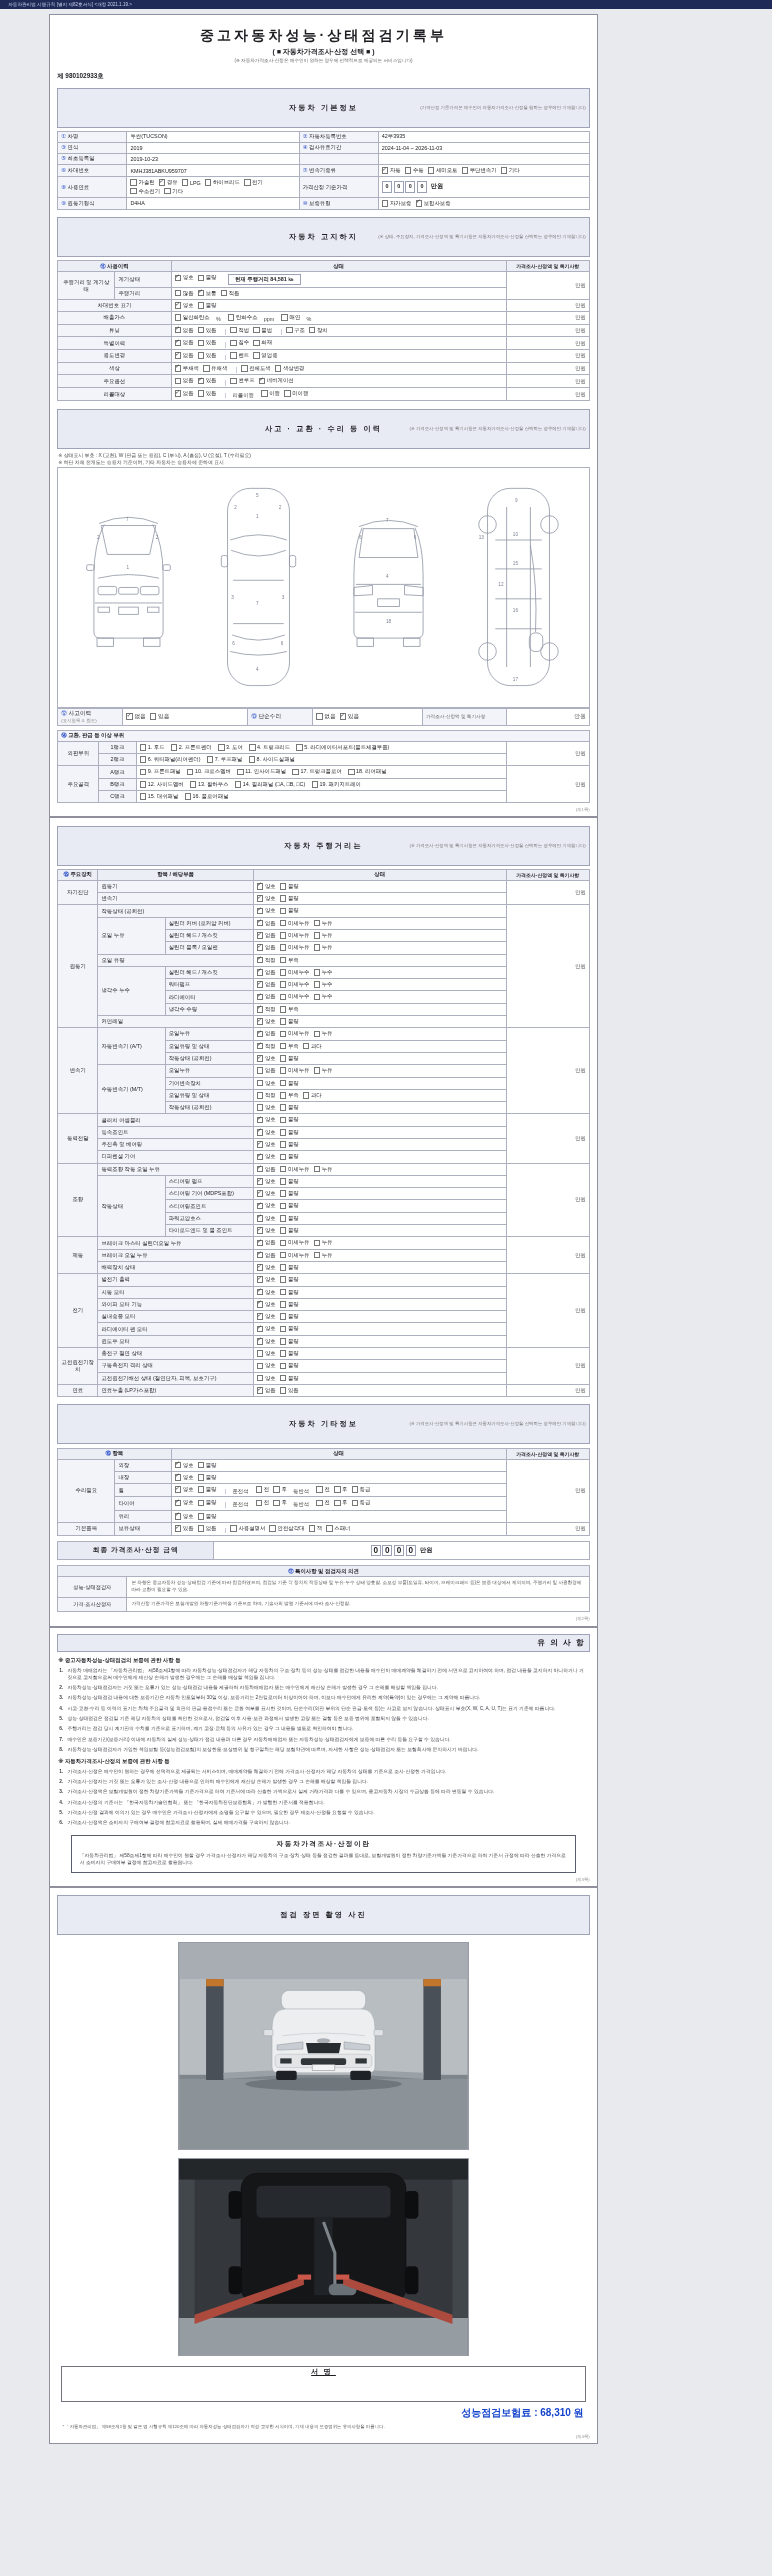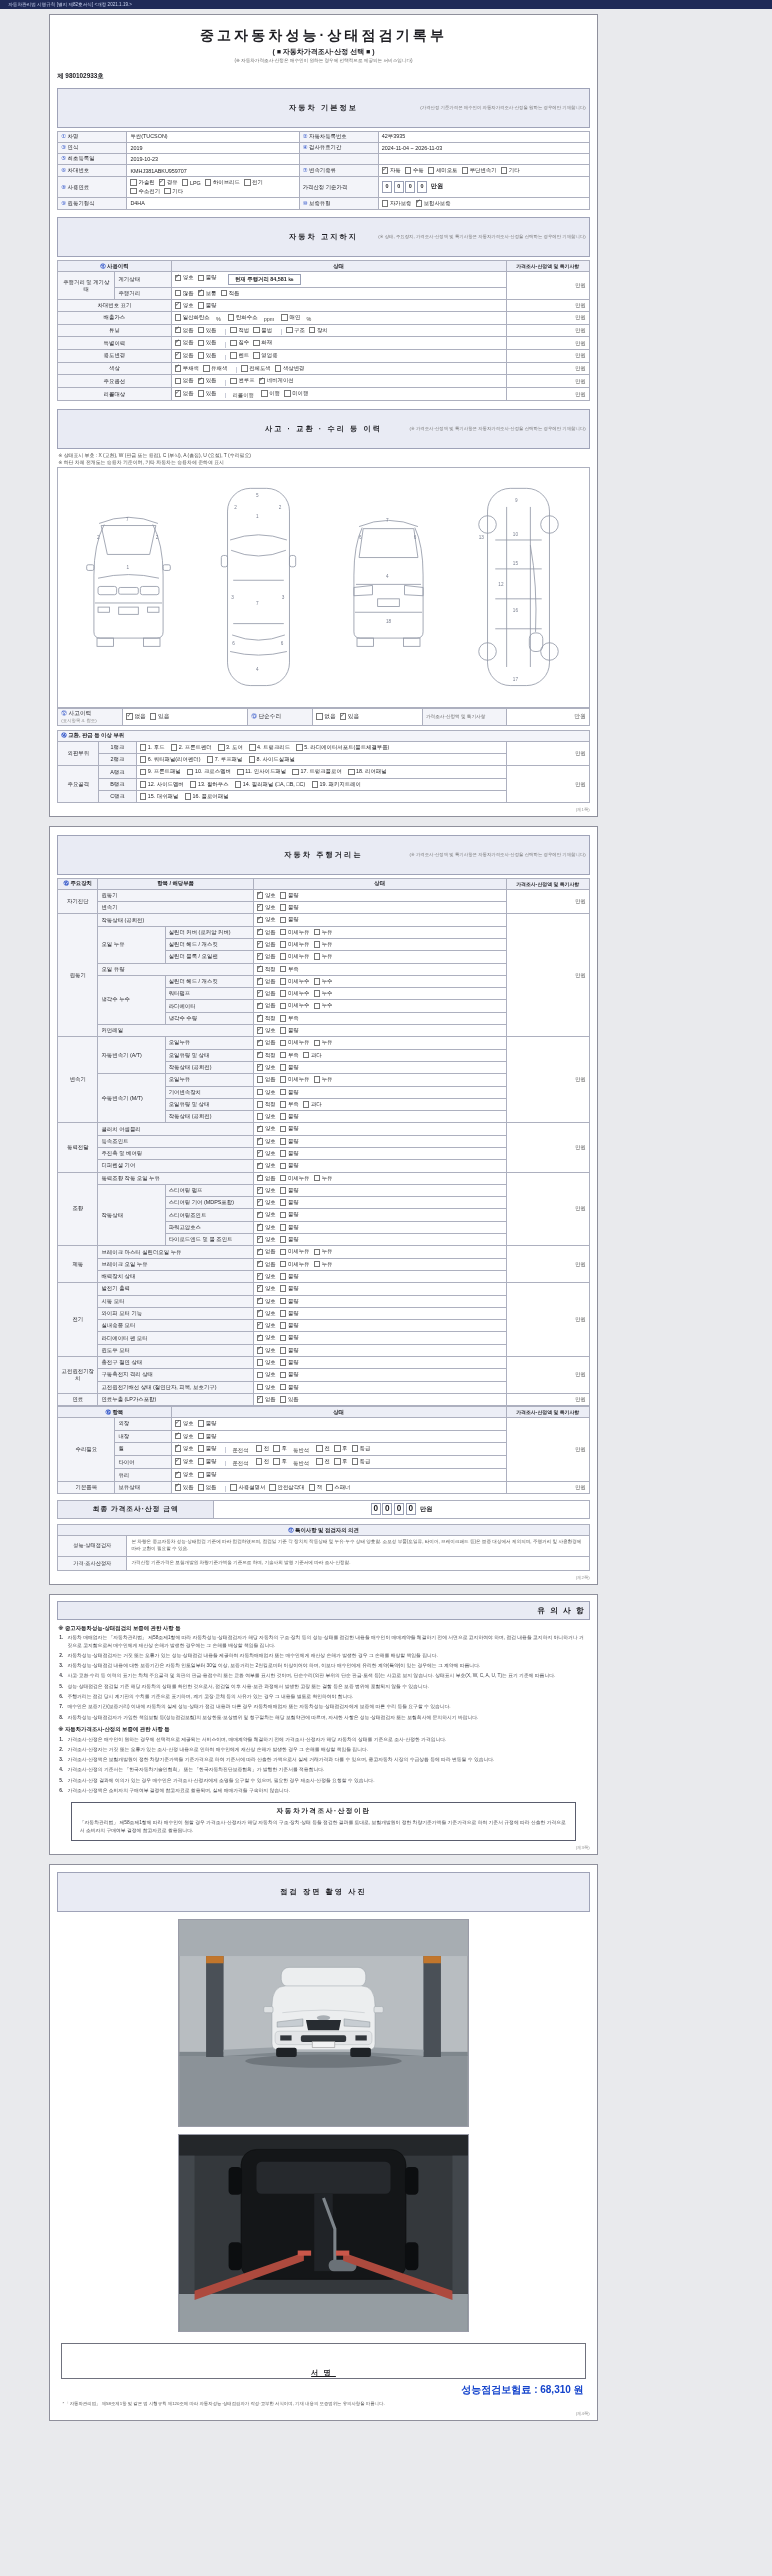--- a/index.html
+++ b/index.html
@@ -1,19 +1,19 @@
 <!DOCTYPE html>
 <html style="font-size:8.2px"><head>
 <meta charset="utf-8">
 <style>
   html,body{margin:0;padding:0;background:#e9eaed;}
   body{width:773px;min-height:2576px;font-family:"Liberation Sans","DejaVu Sans",sans-serif;color:#1d1d22;position:relative;}
   .topstrip{height:9.3px;background:#1f2a57;color:#c9d2ee;font-size:4.6px;display:flex;align-items:center;justify-content:space-between;padding:0 8.2px;}
   .doc{width:549px;margin:0 0 0 49px;padding:5.2px 0 15.5px;}
-  .card{background:#fff;border:0.5px solid #8f909c;padding:6.2px 7.2px 4.1px;margin-bottom:9px;}
+  .card{background:#fff;border:0.5px solid #8f909c;padding:6.2px 7.2px 4.1px;margin-bottom:0;}
   .doc-title{text-align:center;font-size:14px;font-weight:bold;letter-spacing:3.1px;margin-top:5.2px;}
   .doc-sub{text-align:center;font-size:7px;font-weight:bold;margin-top:2.1px;}
   .doc-note{text-align:center;font-size:4.6px;color:#666;margin-top:1.5px;}
   .doc-no{font-size:6.4px;font-weight:bold;margin:8.2px 0 2.1px;}
   .secbar{position:relative;background:#e9ebf4;border:0.5px solid #9fa3b8;text-align:center;font-weight:bold;font-size:7.2px;letter-spacing:2.1px;padding:14px 0;margin:7.2px 0 3.1px;}
   .secnote{position:absolute;right:3.1px;top:50%;transform:translateY(-50%);font-size:4.4px;color:#777;font-weight:normal;letter-spacing:0;max-width:222px;text-align:right;line-height:1.2;}
   table{border-collapse:collapse;width:100%;font-size:5.4px;}
   td,th{border:0.5px solid #adb0bf;padding:1.5px 3.1px;vertical-align:middle;}
   th{background:#eceef6;font-weight:bold;text-align:center;}
   .lab{background:#f3f4f9;}
@@ -51,21 +51,21 @@
   .notice-title{background:#e9ebf4;border:0.5px solid #9fa3b8;text-align:right;font-weight:bold;font-size:7.7px;letter-spacing:5.2px;padding:3.1px 0;margin-bottom:5.2px;}
   .nsec{font-size:5.4px;font-weight:bold;margin:5.2px 1px 2.6px;}
   .nitem{display:flex;font-size:4.8px;color:#3c3c44;line-height:1.5;margin:0 2.1px 3.1px;}
   .nnum{width:8.2px;flex:none;font-weight:bold;}
   .ntxt{flex:1;}
   .pricing-box{border:1px solid #5a5d6e;margin:8.2px 13.4px 4.1px;padding:4.1px 8.2px 5.2px;}
   .pricing-box .pbt{text-align:center;font-weight:bold;font-size:6.7px;letter-spacing:1.5px;margin-bottom:3.1px;}
   .pricing-box .pbx{font-size:4.8px;color:#3c3c44;line-height:1.55;}
   .photo-wrap{display:flex;justify-content:center;margin:7.2px 0;}
   .photo-frame{border:0.5px solid #9a9ca8;background:#777;line-height:0;}
-  .sign-box{border:0.8px solid #70727e;height:34px;display:flex;align-items:flex-end;justify-content:center;font-weight:bold;font-size:7.2px;letter-spacing:5.2px;margin:10.3px 4.1px 3.1px;text-decoration:underline;}
+  .sign-box{border:0.8px solid #70727e;height:34px;display:flex;align-items:flex-start;justify-content:center;font-weight:bold;font-size:7.2px;letter-spacing:5.2px;margin:10.3px 4.1px 3.1px;text-decoration:underline;}
   .insurance{color:#1544cc;font-weight:bold;text-align:right;font-size:10px;margin:4.1px 6.2px 1px;}
   .footnote{font-size:4.4px;color:#555;margin:4.1px 5.2px 0;line-height:1.4;}
   .pagemark{font-size:4.4px;color:#999;text-align:right;margin-top:4.1px;}
 </style>
 </head>
 <body>
 
 <div class="topstrip">
   <span>자동차관리법 시행규칙 [별지 제82호서식] &lt;개정 2021.1.19.&gt;</span>
   <span></span>
@@ -1066,20 +1066,24 @@
                 <span>없음</span>
               </span><span class="chk">
                 <span class="cb"></span>
                 <span>있음</span>
               </span></td>
             <td class="price" rowspan="1">만원</td>
           </tr>
         </tbody>
       </table>
 
+    <div class="secbar">
+      <span>자동차 기타정보</span>
+      <span class="secnote">(※ 가격조사·산정액 및 특기사항은 자동차가격조사·산정을 선택하는 경우에만 기재합니다)</span>
+    </div>
     <table>
         <tbody id="etc-table">
           <tr>
             <th class="numlab" colspan="2">⑯ 항목</th>
             <th>상태</th>
             <th class="pricehead">가격조사·산정액 및 특기사항</th>
           </tr>
           <tr>
             <td class="lab glab" rowspan="5">수리필요</td>
             <td class="lab ilab">외장</td>

